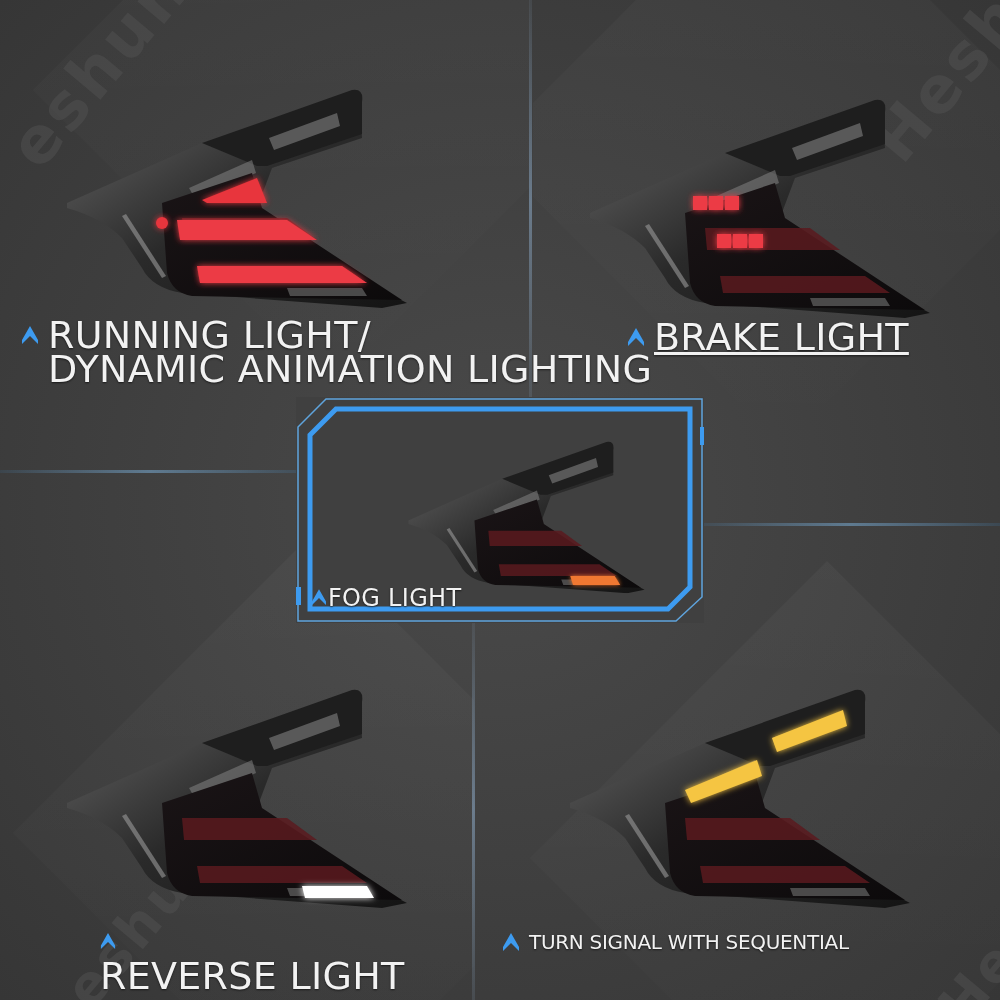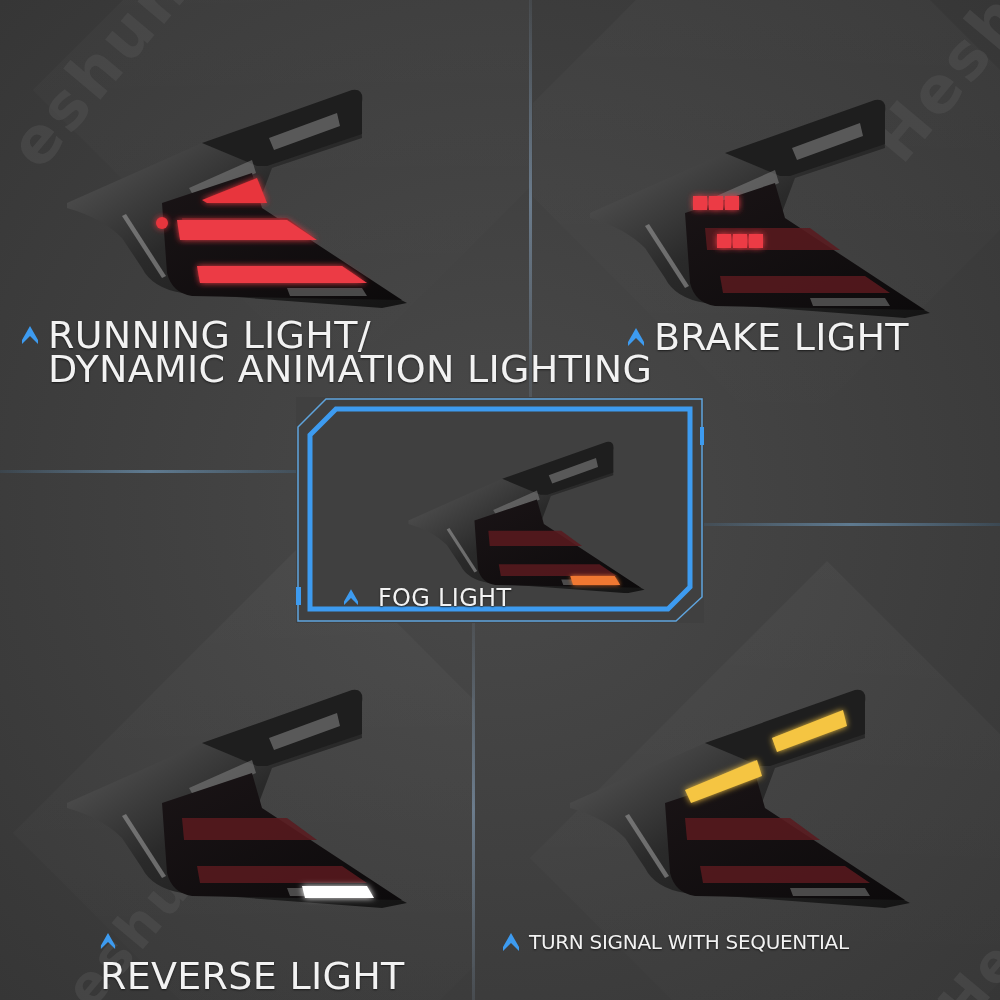--- a/index.html
+++ b/index.html
@@ -159,28 +159,28 @@
   </svg>
 
   <div class="label" style="left:22px;top:318px;">
     <svg class="chev" viewBox="0 0 16 18">
         <path d="M8 0 L16 14 L16 18 L8 10 L0 18 L0 14 Z" fill="#3d9bf0"></path>
       </svg>
     <span class="text">RUNNING LIGHT/
 DYNAMIC ANIMATION LIGHTING</span>
   </div>
 
-  <div class="label" style="left:628px;top:320px;">
+  <div class="label" style="left:628px;top:320px;text-decoration:underline;">
     <svg class="chev" viewBox="0 0 16 18">
         <path d="M8 0 L16 14 L16 18 L8 10 L0 18 L0 14 Z" fill="#3d9bf0"></path>
       </svg>
     <span class="text">BRAKE LIGHT</span>
   </div>
 
-  <div class="label" style="left:344px;top:584px;gap:20px;">
+  <div class="label" style="left:312px;top:584px;gap:2px;">
     <svg class="chev" style="width:14px;height:16px;flex-basis:14px;margin-top:5px;" viewBox="0 0 16 18">
         <path d="M8 0 L16 14 L16 18 L8 10 L0 18 L0 14 Z" fill="#3d9bf0"></path>
       </svg>
     <span class="text" style="font-size:24px;line-height:28px;">FOG LIGHT</span>
   </div>
 
   <div class="label" style="left:100px;top:925px;flex-direction:column;">
     <svg class="chev" viewBox="0 0 16 18">
         <path d="M8 0 L16 14 L16 18 L8 10 L0 18 L0 14 Z" fill="#3d9bf0"></path>
       </svg>

